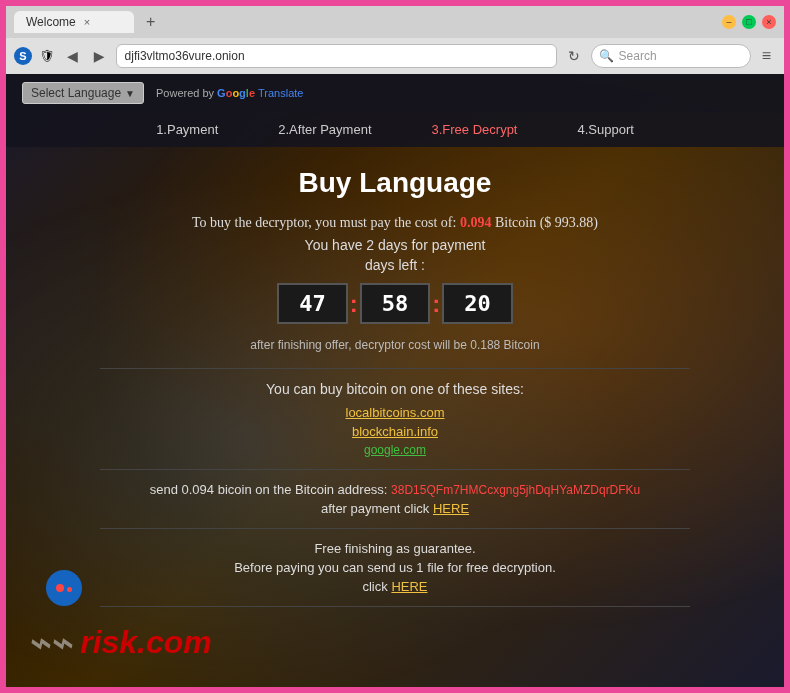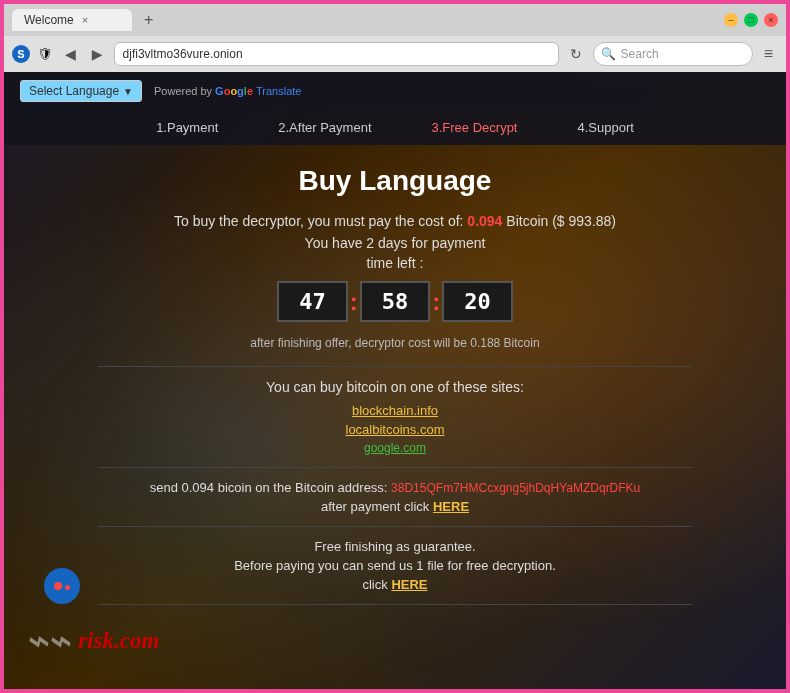--- a/index.html
+++ b/index.html
@@ -1,19 +1,19 @@
 <!DOCTYPE html>
 <html><head>
   <meta charset="utf-8">
   <style>
     * { margin: 0; padding: 0; box-sizing: border-box; }
     body { width: 790px; height: 693px; overflow: hidden; font-family: Arial, sans-serif; background: #1a1a2e; }
 
     
-    .browser-frame { width: 790px; height: 693px; background: #e8e8e8; border: 4px solid #ec4899; display: flex; flex-direction: column; }
+    .browser-frame { width: 790px; height: 693px; background: #e8e8e8; border: 6px solid #ec4899; display: flex; flex-direction: column; }
     .title-bar { background: #d0d0d0; height: 32px; display: flex; align-items: center; padding: 0 8px; gap: 8px; }
     .tab { background: #f0f0f0; border-radius: 6px 6px 0 0; padding: 4px 12px; font-size: 12px; color: #333; display: flex; align-items: center; gap: 8px; min-width: 120px; }
     .tab-close { font-size: 11px; color: #666; cursor: pointer; }
     .tab-new { background: none; font-size: 16px; color: #555; cursor: pointer; padding: 0 4px; }
     .win-controls { margin-left: auto; display: flex; gap: 6px; }
     .win-btn { width: 14px; height: 14px; border-radius: 50%; display: flex; align-items: center; justify-content: center; font-size: 9px; color: #333; cursor: pointer; }
     .win-min { background: #ffbd44; }
     .win-max { background: #00ca56; }
     .win-close { background: #ff605c; }
 
@@ -31,55 +31,55 @@
     .page-content { flex: 1; overflow: hidden; position: relative; }
     .dark-overlay { width: 100%; height: 100%; background: linear-gradient(135deg, #1a1a2e 0%, #2d1b00 30%, #3d2800 50%, #1a1a2e 100%); position: relative; overflow-y: auto; }
 
     
     .bg-image { position: absolute; top: 0; left: 0; width: 100%; height: 100%; background: radial-gradient(ellipse at 70% 40%, rgba(180, 100, 30, 0.3) 0%, transparent 60%), radial-gradient(ellipse at 30% 60%, rgba(50, 80, 120, 0.4) 0%, transparent 50%); }
 
     .page-inner { position: relative; z-index: 1; }
 
     
     .top-bar { background: rgba(20, 20, 30, 0.95); padding: 8px 16px; display: flex; align-items: center; gap: 12px; }
-    .lang-select { background: #7dd3fc; border: 1px solid #ccc; border-radius: 3px; padding: 3px 8px; font-size: 12px; color: #333; cursor: pointer; display: flex; align-items: center; gap: 4px; }
+    .lang-select { background: #a3a3a3; border: 1px solid #ccc; border-radius: 3px; padding: 3px 8px; font-size: 12px; color: #333; cursor: pointer; display: flex; align-items: center; gap: 4px; }
     .lang-arrow { font-size: 10px; }
     .powered-by { font-size: 11px; color: #aaa; display: flex; align-items: center; gap: 3px; }
     .translate-text { color: #4285f4; font-size: 11px; }
 
     
     .nav-tabs { background: rgba(20, 20, 30, 0.9); padding: 10px 0; display: flex; justify-content: center; gap: 60px; }
     .nav-tab { color: #ccc; font-size: 13px; cursor: pointer; text-decoration: none; }
 
     
     .main-content { padding: 20px; text-align: center; color: #fff; }
     .page-title { font-size: 28px; font-weight: bold; margin-bottom: 16px; color: #fff; }
-    .cost-text { font-size: 14px; color: #ddd; margin-bottom: 6px; }
+    .cost-text { font-size: 14px; color: #ddd; margin-bottom: 6px; font-family: Liberation Serif, serif; }
     .cost-highlight { color: #ff4444; font-weight: bold; }
     .payment-text { font-size: 14px; color: #ddd; margin-bottom: 4px; }
     .timeleft-text { font-size: 14px; color: #ddd; margin-bottom: 10px; }
 
     
     .timer-container { display: flex; justify-content: center; align-items: center; gap: 2px; margin-bottom: 14px; }
     .timer-block { background: #1a1a1a; border: 2px solid #555; color: #fff; font-size: 22px; font-weight: bold; padding: 6px 20px; font-family: monospace; min-width: 50px; text-align: center; }
     .timer-colon { color: #ff4444; font-size: 24px; font-weight: bold; }
 
     .after-text { font-size: 12px; color: #bbb; margin-bottom: 16px; }
     .divider { border: none; border-top: 1px solid #444; margin: 12px auto; width: 80%; }
 
     .buy-title { font-size: 14px; color: #ddd; margin-bottom: 8px; }
     .link-yellow { color: #f0c040; font-size: 13px; display: block; margin-bottom: 4px; cursor: pointer; text-decoration: underline; }
     .link-green { color: #40c040; font-size: 12px; display: block; margin-bottom: 4px; cursor: pointer; text-decoration: underline; }
 
     .send-text { font-size: 13px; color: #ddd; margin-bottom: 4px; }
     .btc-address { color: #ff4444; font-size: 12px; word-break: break-all; }
-    .click-here { color: #f0c040; cursor: pointer; text-decoration: underline; font-weight: bold; }
+    .click-here { color: #f0c040; cursor: pointer; text-decoration: underline; font-weight: normal; }
 
     .free-decrypt-text { font-size: 13px; color: #ddd; margin-bottom: 4px; }
-    .risk-logo { font-size: 23px; font-style: italic; font-weight: bold; color: #c00; font-family: Liberation Serif, serif; }
+    .risk-logo { font-size: 32px; font-style: italic; font-weight: bold; color: #c00; font-family: Liberation Sans, sans-serif; }
 
     
     .site-icon { position: absolute; bottom: 60px; left: 40px; width: 36px; height: 36px; background: #1565c0; border-radius: 50%; display: flex; align-items: center; justify-content: center; }
     .site-icon-inner { display: flex; gap: 3px; }
     .dot-red { width: 8px; height: 8px; background: #ff4444; border-radius: 50%; }
     .dot-red-sm { width: 5px; height: 5px; background: #ff4444; border-radius: 50%; margin-top: 3px; }
   </style>
 </head>
 <body>
 
@@ -151,36 +151,36 @@
 
         <div class="main-content">
           <h1 class="page-title">Buy Language</h1>
 
           <p class="cost-text">
             <span>To buy the decryptor, you must pay the cost of:</span>
             <span class="cost-highlight">0.094</span>
             <span>Bitcoin ($ 993.88)</span>
           </p>
           <p class="payment-text">You have 2 days for payment</p>
-          <p class="timeleft-text">time left :</p>
+          <p class="timeleft-text">days left :</p>
 
           <div class="timer-container">
             <div class="timer-block">47</div>
             <span class="timer-colon">:</span>
             <div class="timer-block">58</div>
             <span class="timer-colon">:</span>
             <div class="timer-block">20</div>
           </div>
 
           <p class="after-text">after finishing offer, decryptor cost will be 0.188 Bitcoin</p>
           <hr class="divider">
 
           <p class="buy-title">You can buy bitcoin on one of these sites:</p>
+          <a class="link-yellow">localbitcoins.com</a>
           <a class="link-yellow">blockchain.info</a>
-          <a class="link-yellow">localbitcoins.com</a>
           <a class="link-green">google.com</a>
 
           <hr class="divider">
 
           <p class="send-text">
             <span>send 0.094 bicoin on the Bitcoin address:</span>
             <span class="btc-address">38D15QFm7HMCcxgng5jhDqHYaMZDqrDFKu</span>
           </p>
           <p class="send-text">
             <span>after payment click</span>

